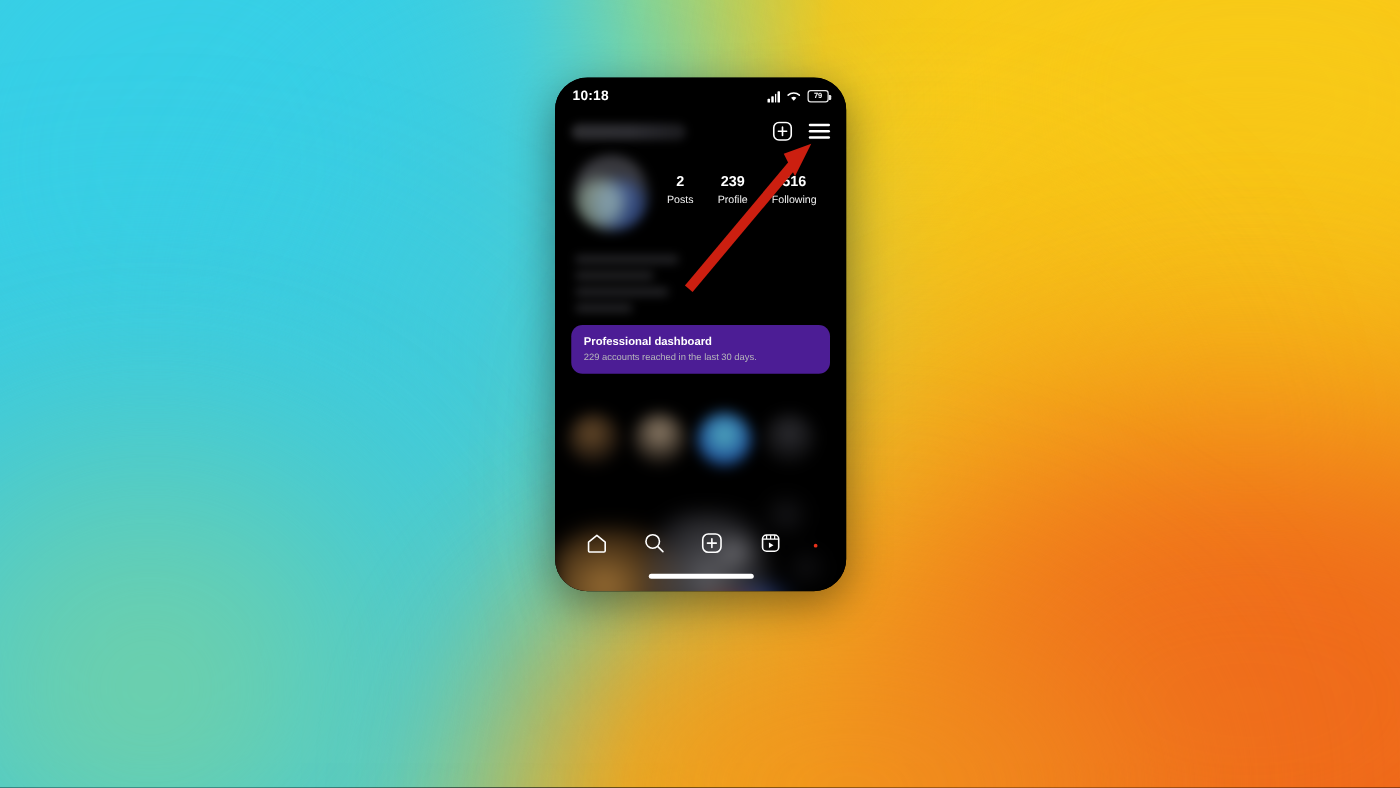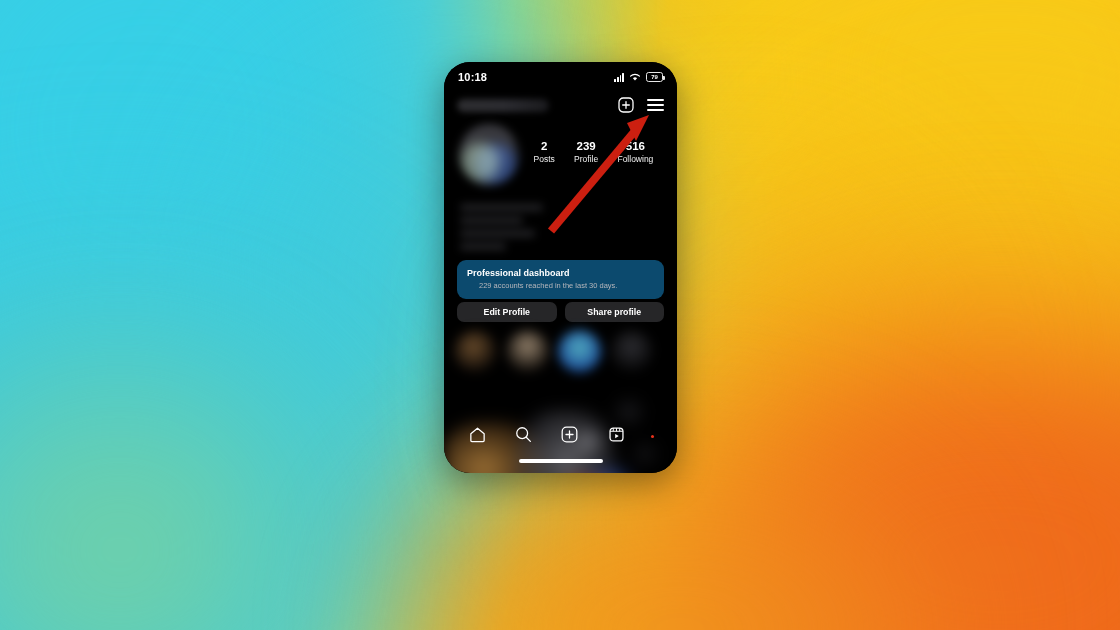--- a/index.html
+++ b/index.html
@@ -185,28 +185,28 @@
   }
   .bio-line.l1 { width: 86%; }
   .bio-line.l2 { width: 66%; }
   .bio-line.l3 { width: 78%; }
   .bio-line.l4 { width: 48%; }
 
   
   .dash-card {
     position: absolute;
     top: 198px; left: 13px; right: 13px;
-    background: #0c4a6e;
+    background: #4c1d95;
     border-radius: 9px;
     padding: 8px 10px 9px;
     box-sizing: border-box;
     cursor: pointer;
   }
   .dash-title { font-size: 9px; font-weight: bold; color: #fff; }
-  .dash-sub { font-size: 7.5px; color: #b6b6bb; margin-top: 3px; margin-left: 12px; }
+  .dash-sub { font-size: 7.5px; color: #b6b6bb; margin-top: 3px; }
 
   
   .action-row {
     position: absolute;
     top: 240px; left: 13px; right: 13px;
     display: flex;
     gap: 8px;
   }
   .action-btn {
     flex: 1;
@@ -377,24 +377,20 @@
         <div class="bio-line l2"></div>
         <div class="bio-line l3"></div>
         <div class="bio-line l4"></div>
       </div>
 
       <div class="dash-card">
         <div class="dash-title">Professional dashboard</div>
         <div class="dash-sub">229 accounts reached in the last 30 days.</div>
       </div>
 
-      <div class="action-row">
-        <div class="action-btn">Edit Profile</div>
-        <div class="action-btn">Share profile</div>
-      </div>
 
       <div class="highlights">
         <div class="hl h1"></div>
         <div class="hl h2"></div>
         <div class="hl h3"></div>
         <div class="hl h4"></div>
       </div>
 
       <div class="grid-blur">
         <div class="gb gb7"></div>

